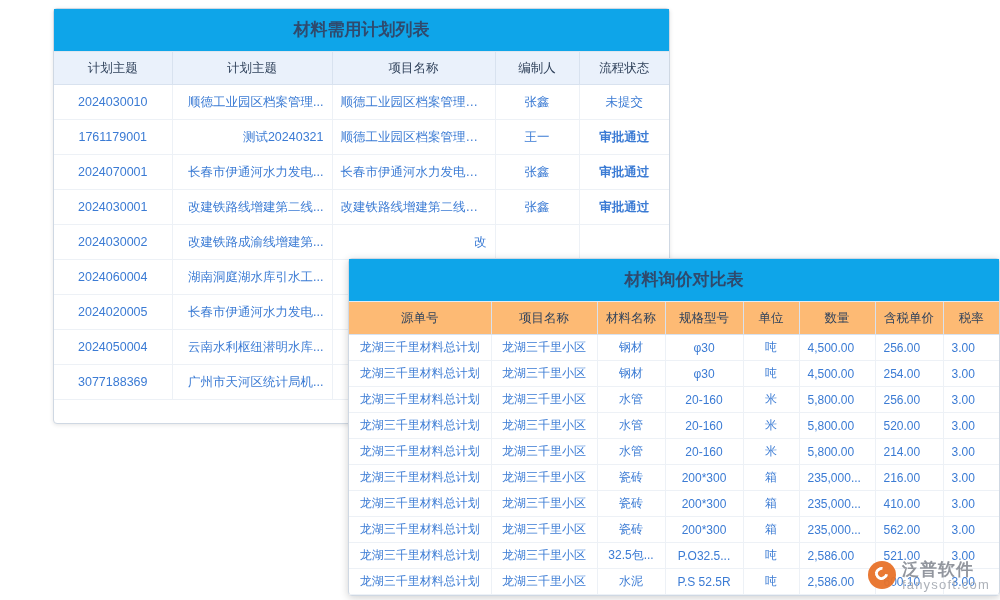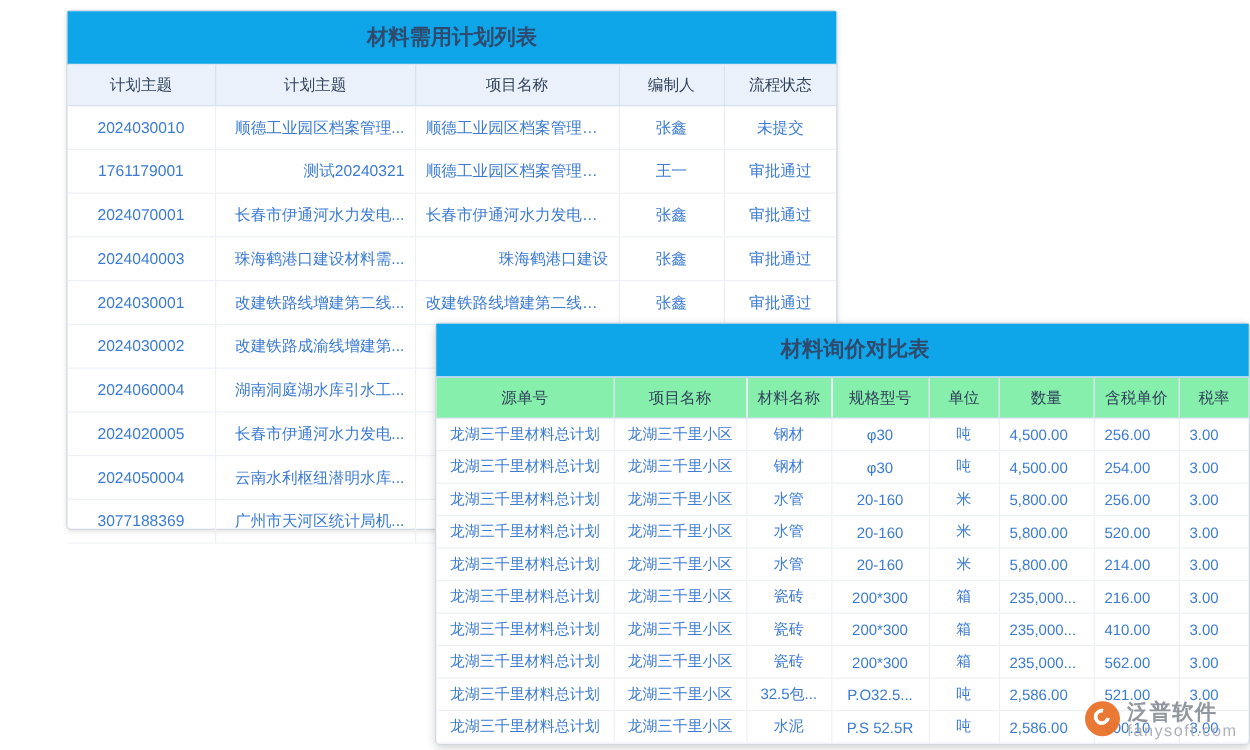--- a/index.html
+++ b/index.html
@@ -84,25 +84,25 @@
     text-overflow: ellipsis;
     font-size: 12.5px;
   }
   table.grid td:last-child { border-right: none; }
   .c-center { text-align: center; }
   .c-right  { text-align: left; }
   .c-left   { text-align: right; }
 
   
   .st-pending { color: #e8a33d; }
-  .st-pass    { color: #3aa655; }
+  .st-pass    { color: #3aa655; font-weight: bold; }
   .dark { color: #333a44; }
 
   
-  #panel-quote table.grid th { background: #86efac; }
+  #panel-quote table.grid th { background: #fdba74; }
   #panel-quote table.grid td { height: 25px; font-size: 12px; }
 
   
   .body-wrap { overflow: hidden; }
 
   
   #brand {
     position: absolute;
     right: 10px;
     bottom: 8px;
@@ -177,27 +177,20 @@
           <td class="c-center">1761179001</td>
           <td class="c-left">测试20240321</td>
           <td class="c-left">顺德工业园区档案管理精...</td>
           <td class="c-center">王一</td>
           <td class="c-center st-pass">审批通过</td>
         </tr>
         <tr>
           <td class="c-center">2024070001</td>
           <td class="c-left">长春市伊通河水力发电...</td>
           <td class="c-left">长春市伊通河水力发电厂...</td>
-          <td class="c-center">张鑫</td>
-          <td class="c-center st-pass">审批通过</td>
-        </tr>
-        <tr>
-          <td class="c-center">2024040003</td>
-          <td class="c-left">珠海鹤港口建设材料需...</td>
-          <td class="c-left">珠海鹤港口建设</td>
           <td class="c-center">张鑫</td>
           <td class="c-center st-pass">审批通过</td>
         </tr>
         <tr>
           <td class="c-center">2024030001</td>
           <td class="c-left">改建铁路线增建第二线...</td>
           <td class="c-left">改建铁路线增建第二线直...</td>
           <td class="c-center">张鑫</td>
           <td class="c-center st-pass">审批通过</td>
         </tr>

